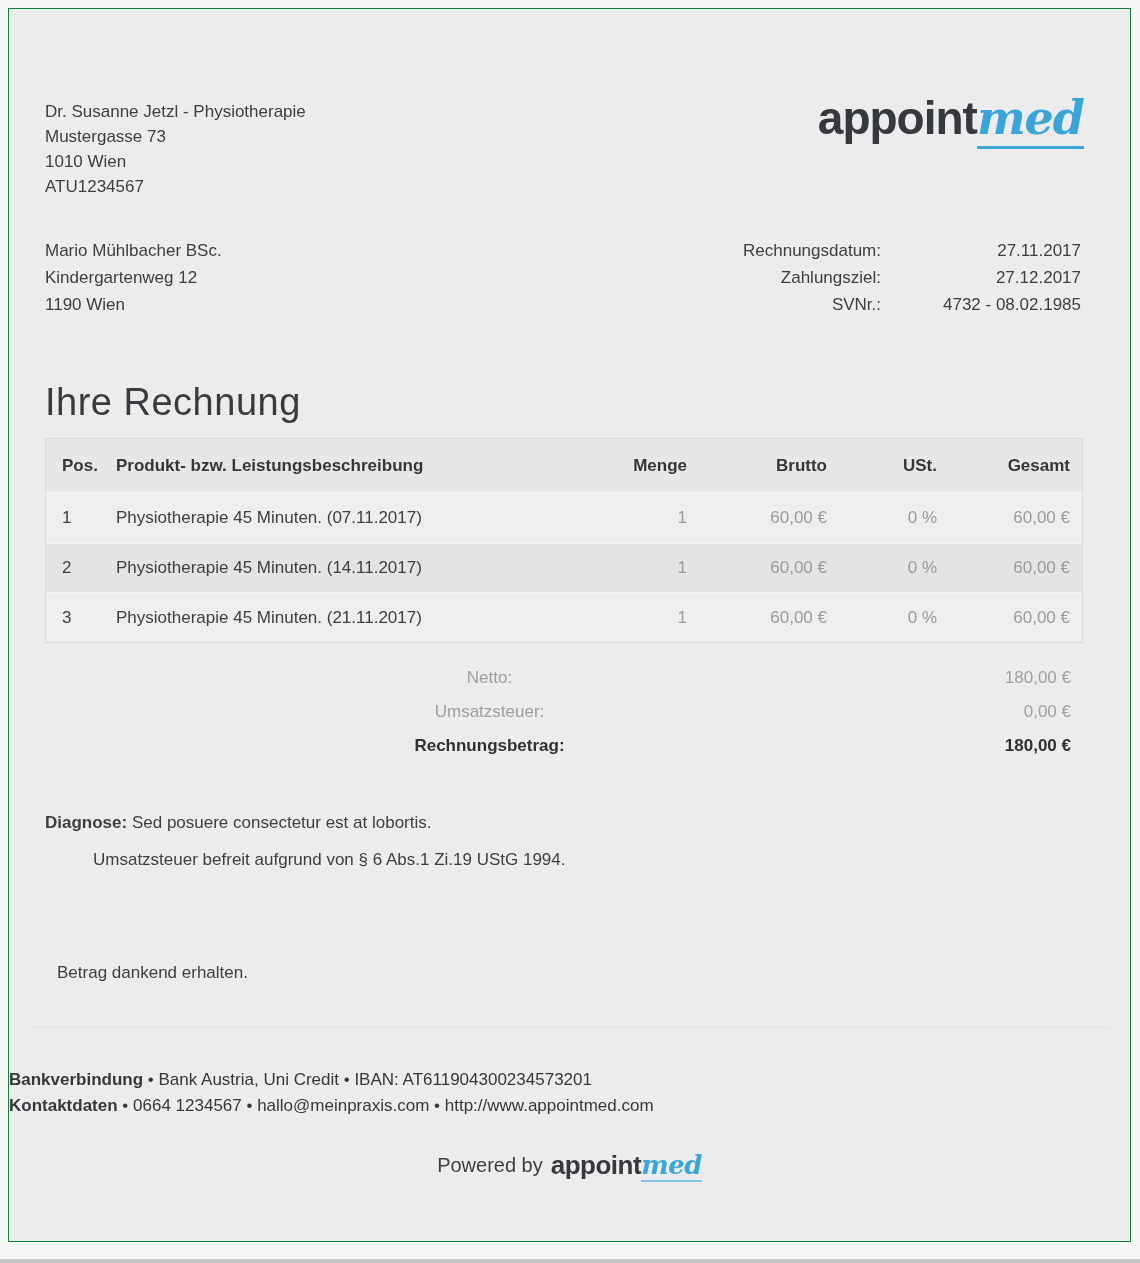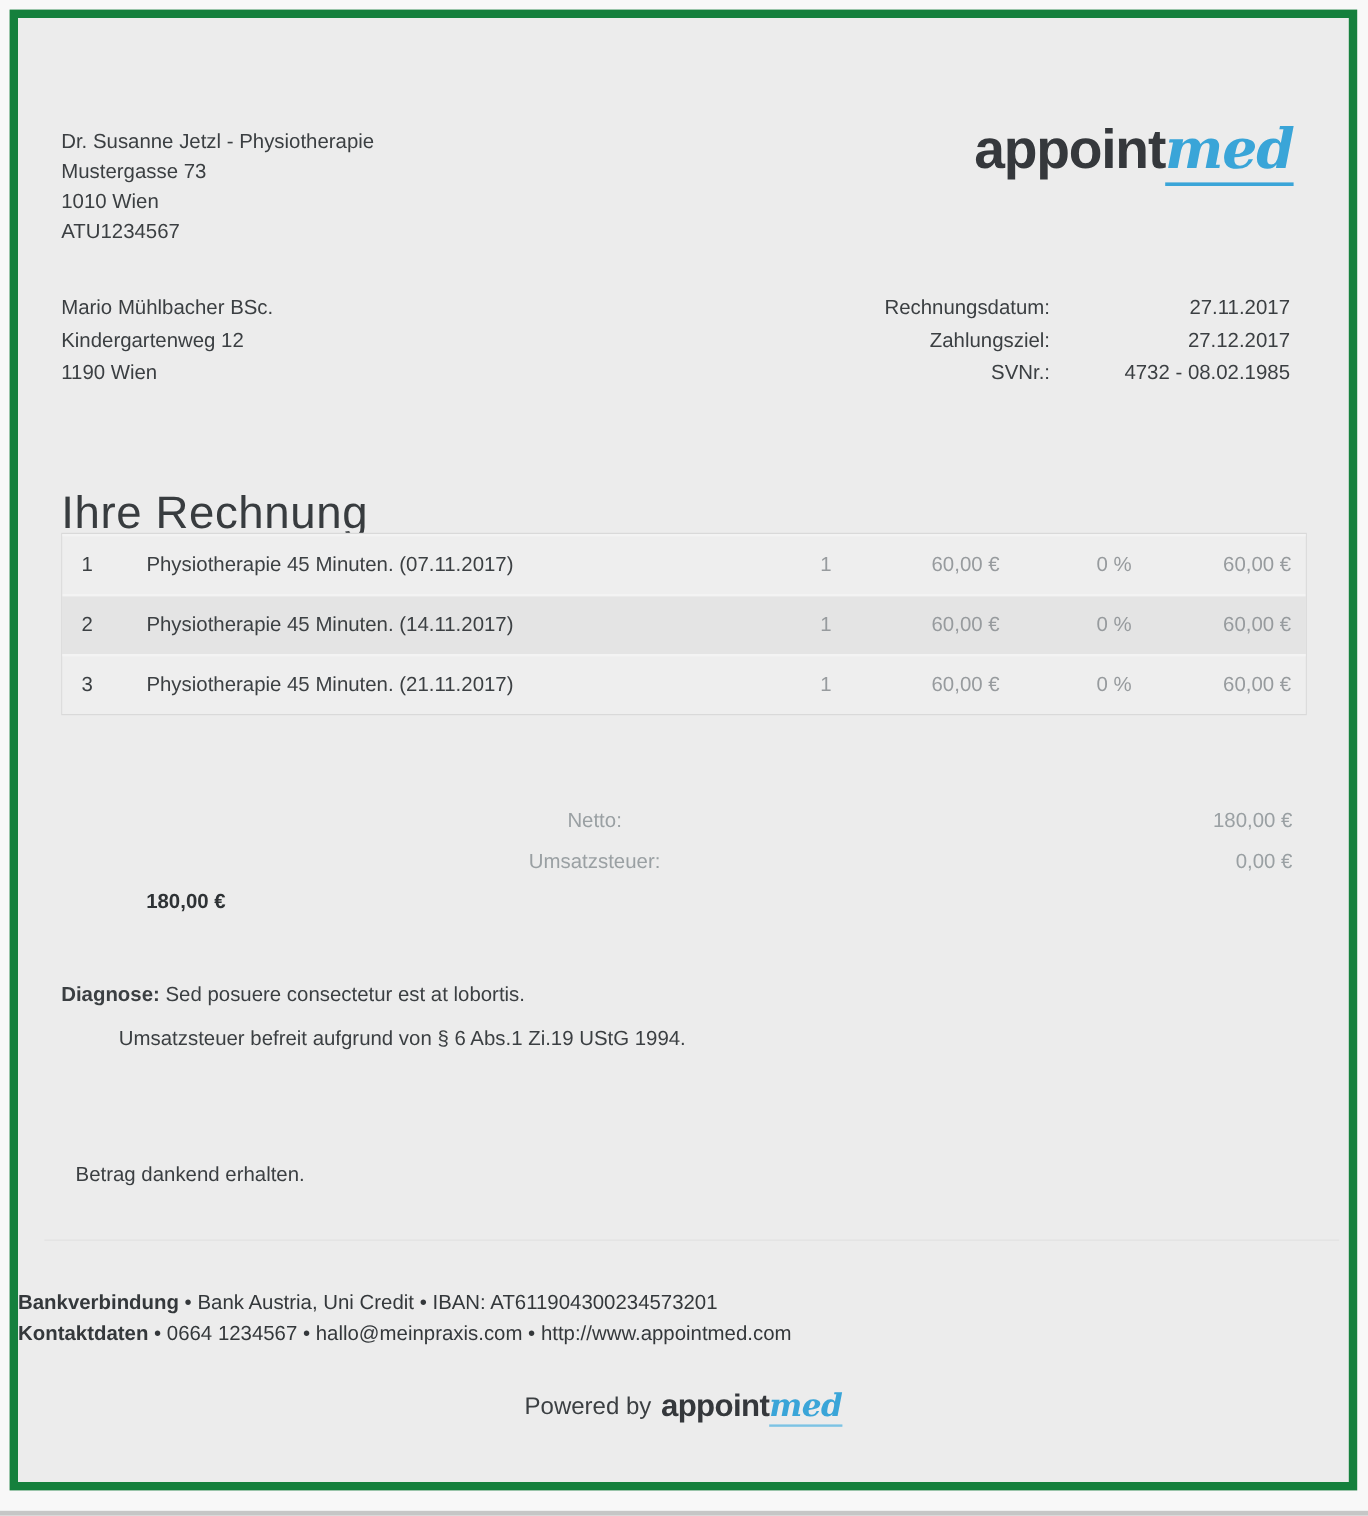--- a/index.html
+++ b/index.html
@@ -1,34 +1,34 @@
 <!DOCTYPE html>
 <html><head>
 <meta charset="utf-8">
 <style>
   * { margin:0; padding:0; box-sizing:border-box; }
   html,body { width:1140px; height:1263px; background:#f8f8f8; font-family:"Liberation Sans", sans-serif; }
   .card {
     position:absolute; left:8px; top:8px; width:1123px; height:1234px;
-    background:#ececec; border:7px solid #15803d;
+    background:#ececec; border:1px solid #15803d;
   }
   .bottom-strip { position:absolute; left:0; bottom:0; width:1140px; height:4px; background:#c6c6c6; }
 
   .sender { position:absolute; left:36px; top:90px; font-size:17px; line-height:25px; color:#3b3f42; }
   .logo { position:absolute; right:46px; top:82px; font-size:46px; letter-spacing:-1px; white-space:nowrap; }
   .logo .part1 { font-weight:700; color:#35383c; }
   .logo .part2 { font-family:"DejaVu Serif", serif; font-style:italic; font-weight:700; color:#3aa5d8; border-bottom:3px solid #3aa5d8; padding-bottom:1px; }
 
   .recipient { position:absolute; left:36px; top:228px; font-size:17px; line-height:27px; color:#3b3f42; }
   .meta { position:absolute; top:228px; right:49px; width:450px; font-size:17px; line-height:27px; color:#3b3f42; }
   .meta-row { display:flex; }
   .meta-label { flex:1; text-align:right; }
   .meta-value { width:200px; text-align:right; }
 
-  .page-title { position:absolute; left:36px; top:372px; font-size:38px; font-weight:300; color:#383c3f; letter-spacing:0.5px;margin-top:20px; }
+  .page-title { position:absolute; left:36px; top:372px; font-size:38px; font-weight:300; color:#383c3f; letter-spacing:0.5px; }
 
   .invoice-table { position:absolute; left:36px; top:429px; width:1038px; border:1px solid #d9d9d9; font-size:17px; }
   .t-row { display:flex; align-items:center; }
   .t-header { height:53px; background:#e7e7e7; font-weight:700; color:#33373a; }
   .t-data { height:50px; border-top:2px solid #f3f3f3; }
   .t-data.odd { background:#eeeeee; }
   .t-data.even { background:#e4e4e4; }
   .c-pos   { width:70px; padding-left:16px; }
   .c-desc  { flex:1; }
   .c-menge { width:110px; text-align:right; }
@@ -90,20 +90,28 @@
     </div>
     <div class="meta-row">
       <span class="meta-label">SVNr.:</span>
       <span class="meta-value">4732 - 08.02.1985</span>
     </div>
   </div>
 
   <div class="page-title">Ihre Rechnung</div>
 
   <div class="invoice-table">
+    <div class="t-row t-header">
+      <span class="c-pos">Pos.</span>
+      <span class="c-desc">Produkt- bzw. Leistungsbeschreibung</span>
+      <span class="c-menge">Menge</span>
+      <span class="c-brutto">Brutto</span>
+      <span class="c-ust">USt.</span>
+      <span class="c-gesamt">Gesamt</span>
+    </div>
     <div class="t-row t-data odd">
       <span class="c-pos">1</span>
       <span class="c-desc">Physiotherapie 45 Minuten. (07.11.2017)</span>
       <span class="c-menge">1</span>
       <span class="c-brutto">60,00 €</span>
       <span class="c-ust">0 %</span>
       <span class="c-gesamt">60,00 €</span>
     </div>
     <div class="t-row t-data even">
       <span class="c-pos">2</span>
@@ -126,20 +134,21 @@
   <div class="totals">
     <div class="totals-row">
       <span class="totals-label">Netto:</span>
       <span class="totals-value">180,00 €</span>
     </div>
     <div class="totals-row">
       <span class="totals-label">Umsatzsteuer:</span>
       <span class="totals-value">0,00 €</span>
     </div>
     <div class="totals-row grand">
+      <span class="totals-label">Rechnungsbetrag:</span>
       <span class="totals-value">180,00 €</span>
     </div>
   </div>
 
   <div class="diagnose">
     <span class="bold">Diagnose:</span><span> Sed posuere consectetur est at lobortis.</span>
   </div>
   <div class="tax-note">Umsatzsteuer befreit aufgrund von § 6 Abs.1 Zi.19 UStG 1994.</div>
   <div class="thanks">Betrag dankend erhalten.</div>
 

